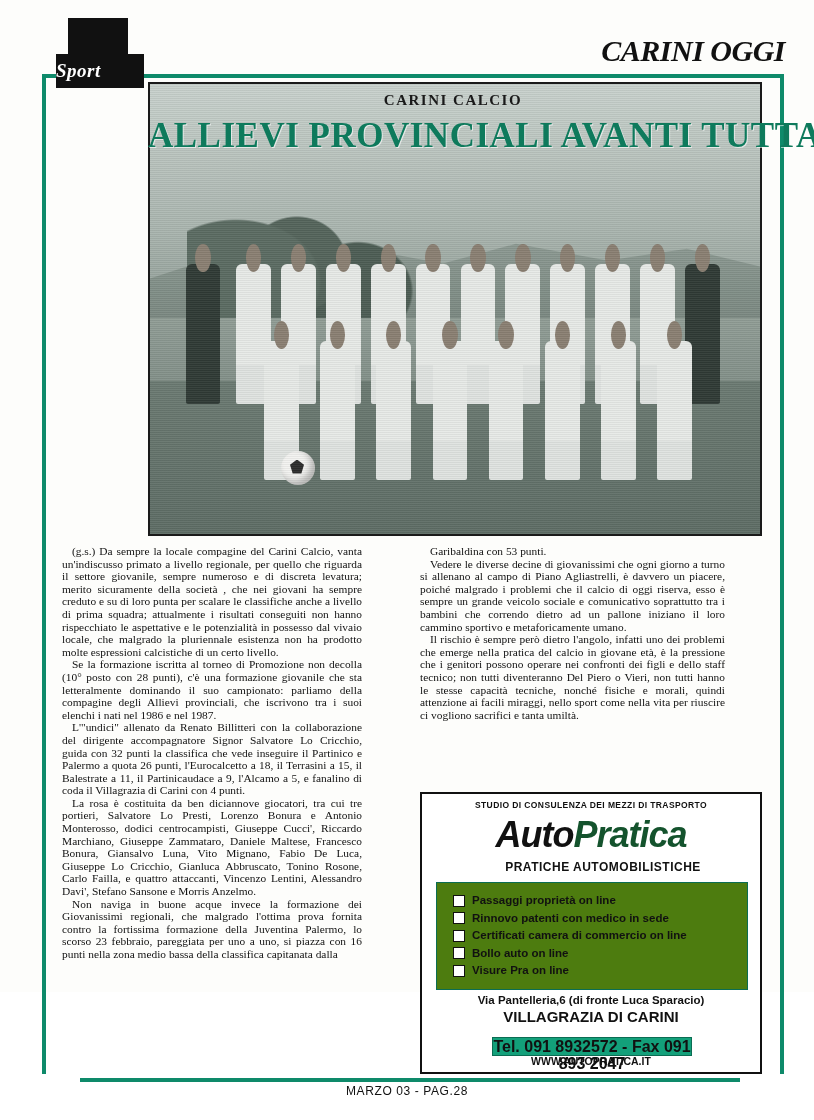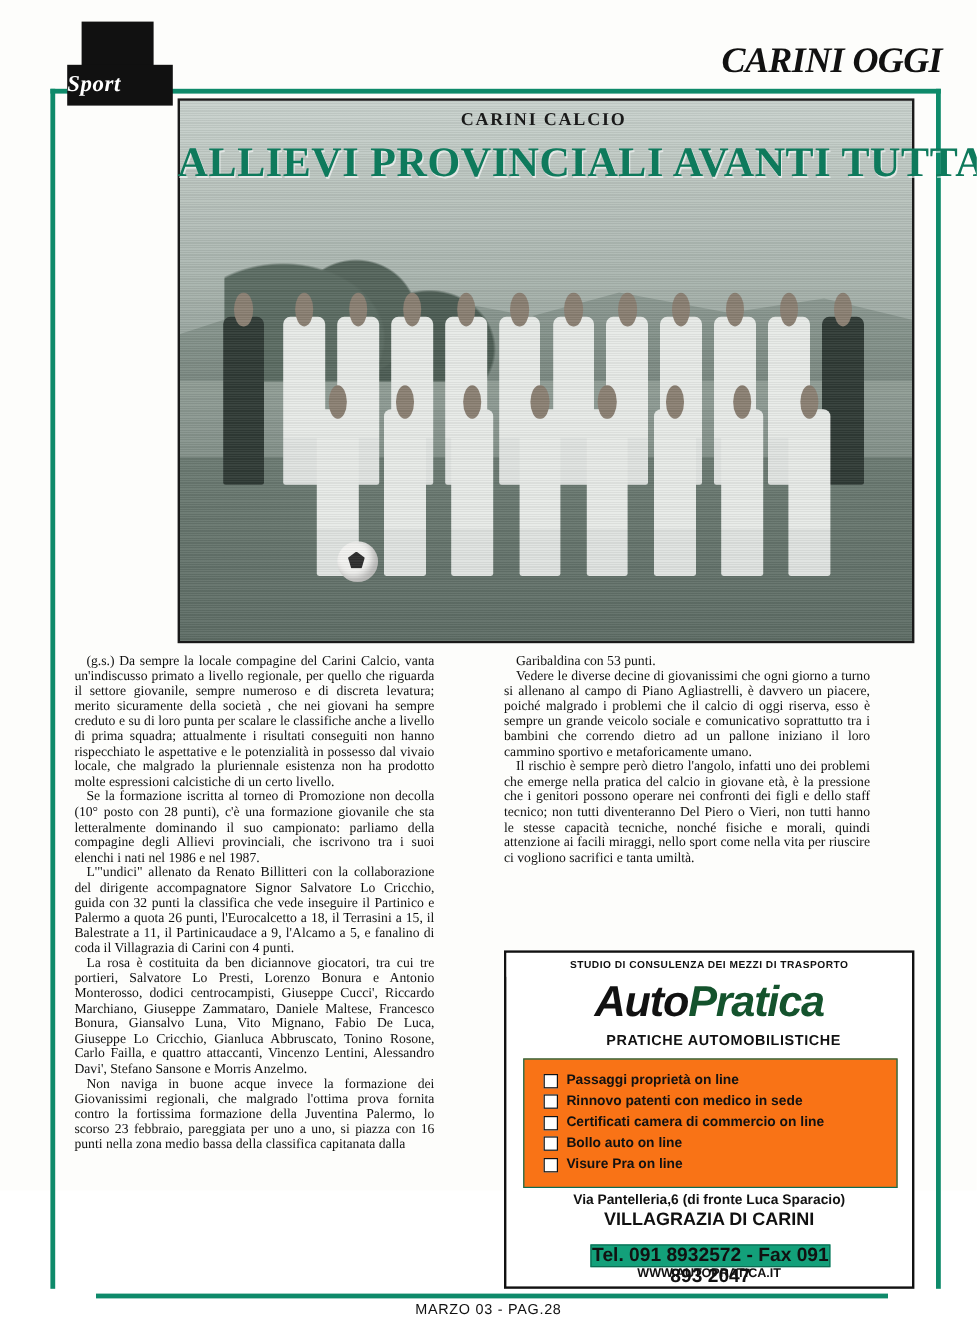--- a/index.html
+++ b/index.html
@@ -259,21 +259,21 @@
     font-weight: bold;
     font-size: 12px;
     letter-spacing: .5px;
     color: #111;
     padding-left: 12px;
   }
   .ad-green {
     position: absolute;
     left: 14px; top: 88px;
     width: 310px; height: 106px;
-    background: #f97316;
+    background: #4d7c0f;
     border: 1px solid #0b6d53;
   }
   .ad-green ul {
     list-style: none;
     margin: 0;
     padding: 9px 0 0 16px;
   }
   .ad-green li {
     font-family: "Liberation Sans", sans-serif;
     font-weight: bold;

